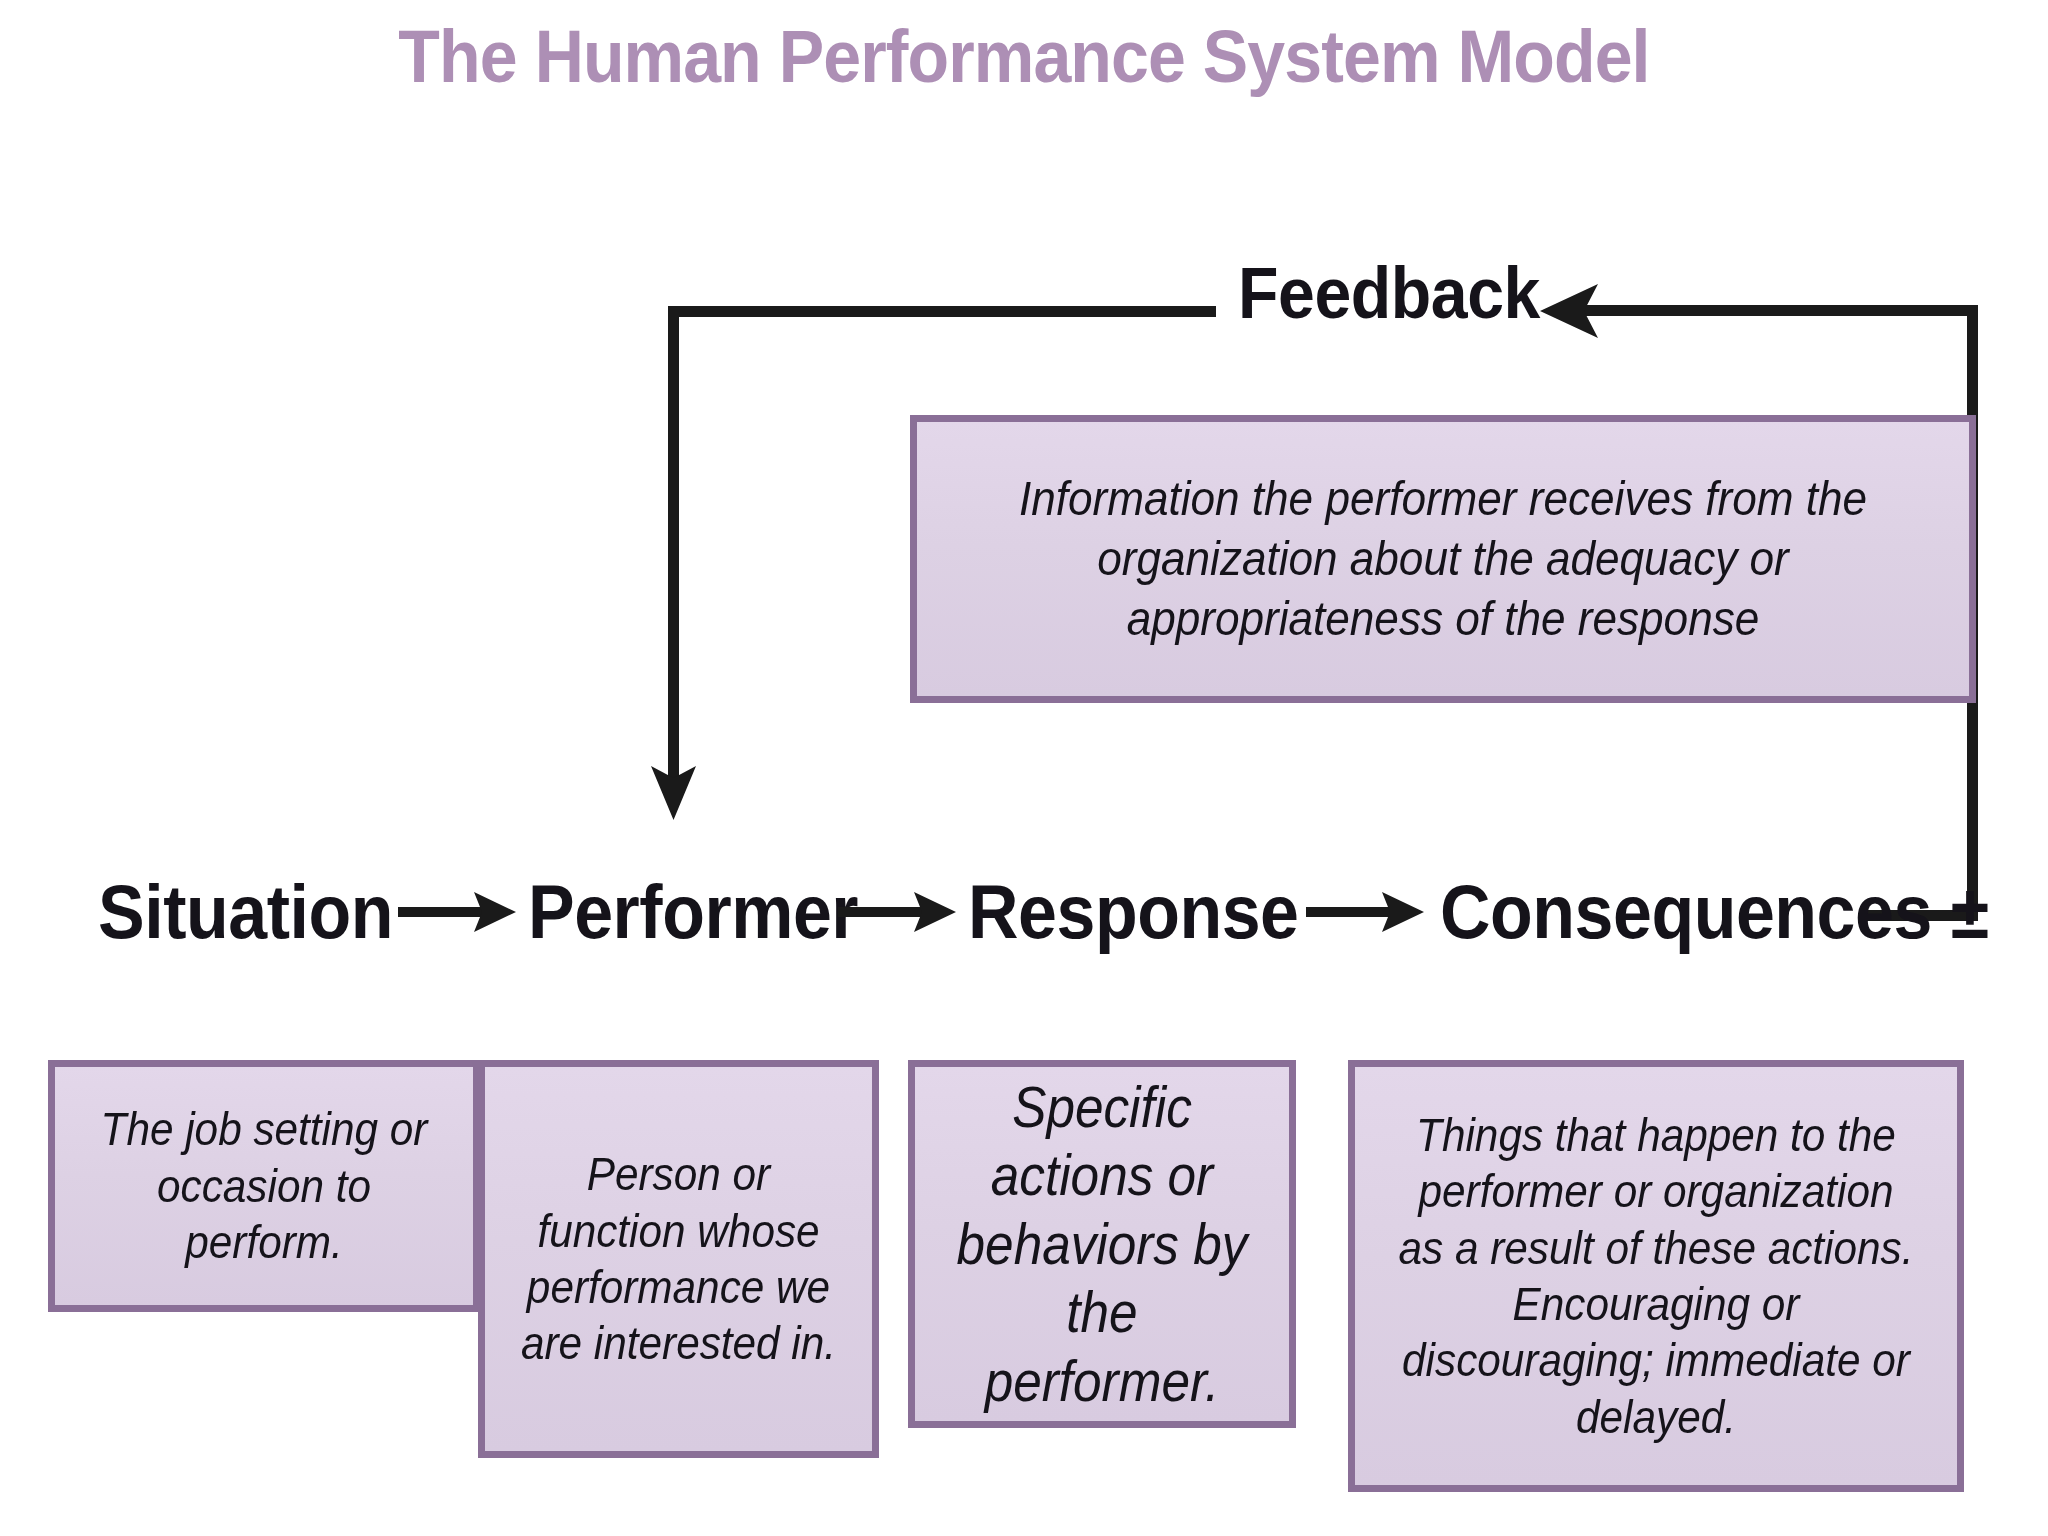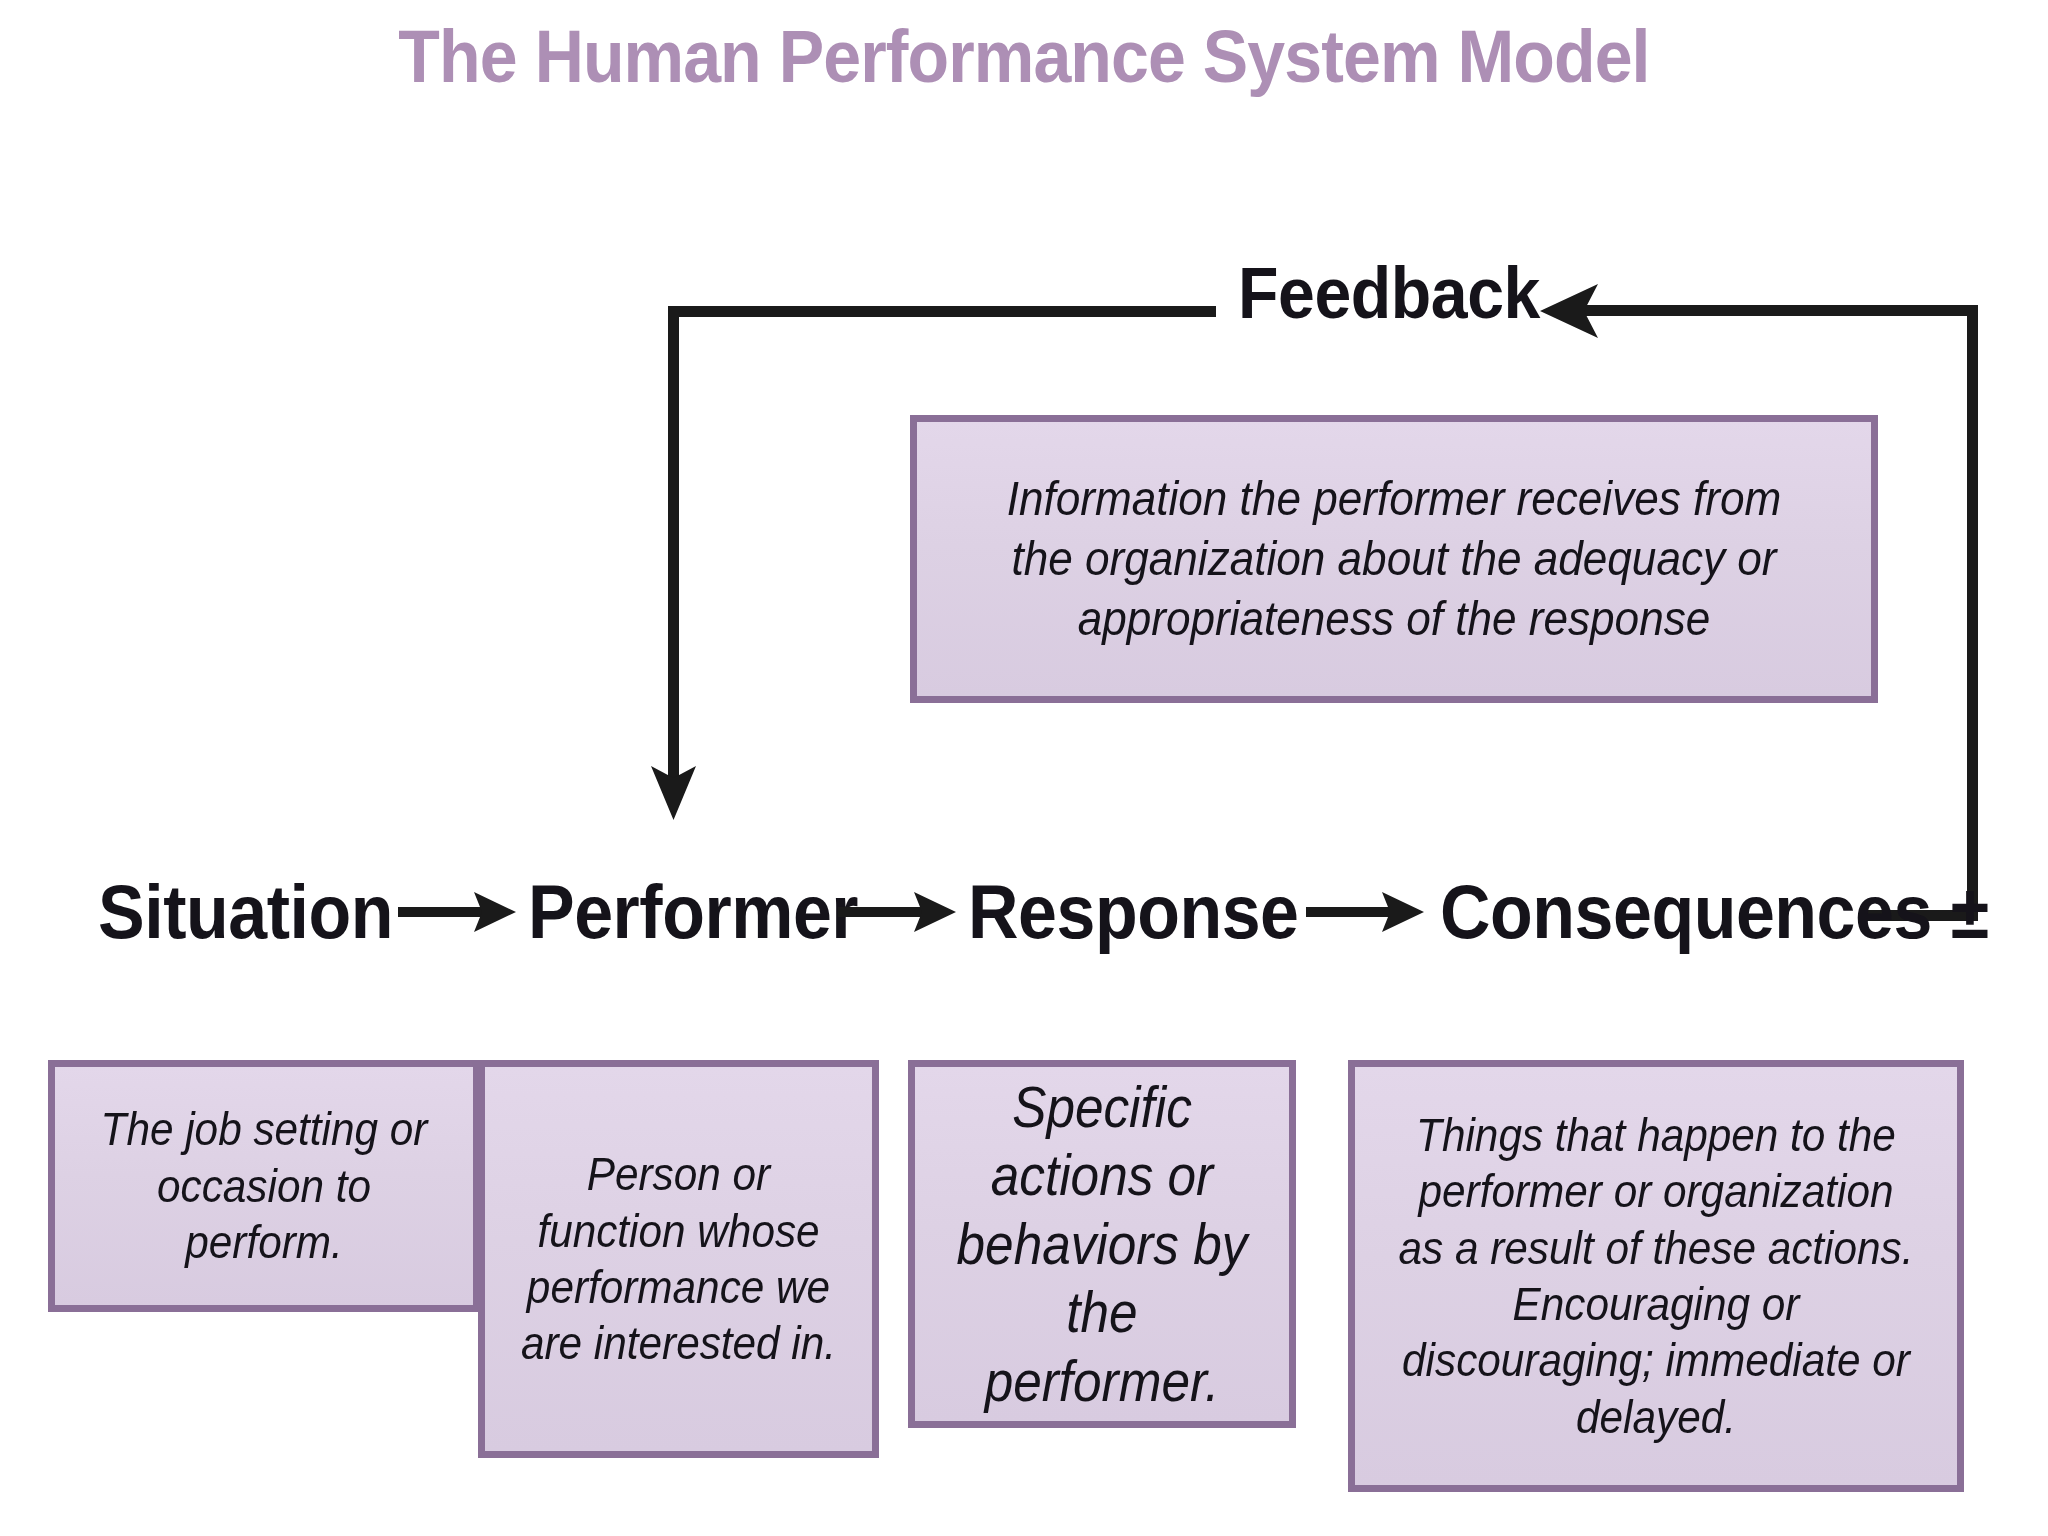--- a/index.html
+++ b/index.html
@@ -53,21 +53,21 @@
   .pbox .txt {
     display: block;
     padding: 0 10px;
     transform: scaleX(0.9);
     transform-origin: 50% 50%;
   }
 
   #box-feedback-desc {
     left: 910px;
     top: 415px;
-    width: 968px;
+    width: 1066px;
     height: 288px;
     font-size: 49px;
     line-height: 1.22;
   }
 
   #box-situation {
     left: 48px;
     top: 1060px;
     width: 432px;
     height: 252px;

